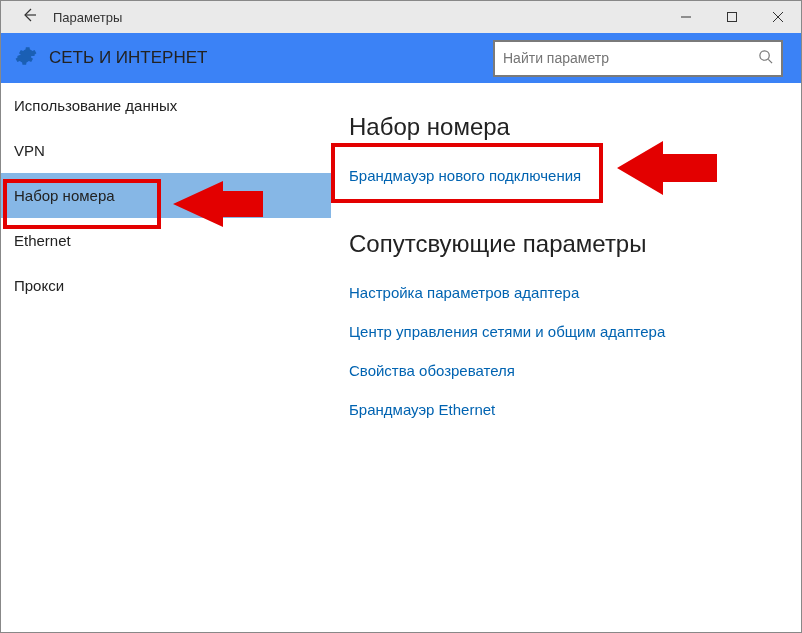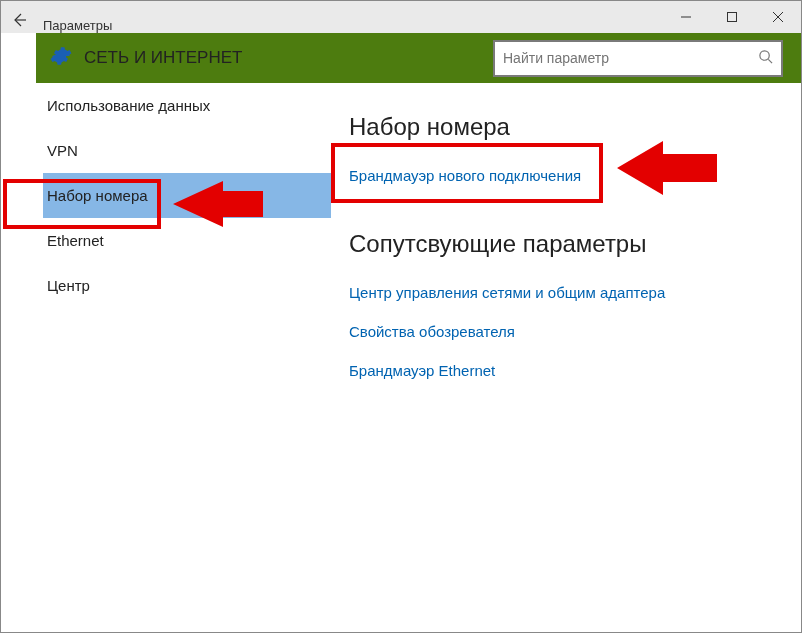--- a/index.html
+++ b/index.html
@@ -1,31 +1,31 @@
 <!DOCTYPE html>
 <html><head>
 <meta charset="utf-8">
 <style>
 * { margin: 0; padding: 0; box-sizing: border-box; font-family: "Segoe UI", Tahoma, sans-serif; }
 body { width: 802px; height: 633px; background: #fff; border: 1px solid #888; overflow: hidden; }
-.titlebar { height: 32px; background: #eaeaea; display: flex; align-items: flex-end; padding-left: 10px; }
+.titlebar { height: 32px; background: #eaeaea; display: flex; align-items: center; padding-left: 20px; }
 .titlebar .back { width: 32px; font-size: 18px; color: #333; text-align: left; cursor: pointer; }
 .titlebar .title { font-size: 13px; color: #333; flex: 1; }
 .titlebar .controls { display: flex; }
 .titlebar .controls div { width: 46px; height: 32px; display:flex; align-items:center; justify-content:center; }
 .titlebar .controls svg { display:block; }
-.header { height: 50px; background: #4d7c0f; display: flex; align-items: center; padding: 0 18px 0 14px; margin-left: 35px; }
+.header { height: 50px; background: #3b82f6; display: flex; align-items: center; padding: 0 18px 0 14px; }
 .gear { margin-right: 12px; }
 .header-title { font-size: 17px; color: #222; font-weight: 400; flex: 1; }
 .search-wrap { width: 290px; height: 37px; border: 2px solid #7a7a7a; background: #fff; display:flex; align-items:center; padding: 8px 8px; }
 .search-wrap input { border: none; outline: none; flex:1; font-size: 14px; color: #555; background: transparent; }
 .search-wrap .sicon { color: #555; }
 .body { display: flex; height: calc(100% - 82px); }
 .sidebar { width: 330px; position: relative; }
-.side-item { padding: 14px 4px; font-size: 15px; color: #222; cursor: pointer; position: relative; margin-left: 42px; }
+.side-item { padding: 14px 13px; font-size: 15px; color: #222; cursor: pointer; position: relative; }
 .side-item.selected { background: #86b7e6; }
 .main { flex:1; padding: 24px 10px 0 18px; }
 .main h1 { font-size: 24px; font-weight: 400; color: #222; margin: 6px 0 18px 0; }
 .link { color: #0063b1; font-size: 15px; padding: 8px 0; display: inline-block; cursor: pointer; }
 .link-block { margin-bottom: 6px; }
 .section2 { margin-top: 38px; }
 .section2 h1 { margin-bottom: 18px; }
 .hl { position: absolute; border: 4px solid #e30000; pointer-events: none; }
 .arrow-r { position: absolute; pointer-events: none; }
 .arrow-l { position: absolute; pointer-events: none; }
@@ -79,39 +79,40 @@
     </span>
   </div>
 </div>
 
 <div class="body">
   <div class="sidebar">
     <div class="side-item">Использование данных</div>
     <div class="side-item">VPN</div>
     <div class="side-item selected">Набор номера</div>
     <div class="side-item">Ethernet</div>
-    <div class="side-item">Центр</div>
+    <div class="side-item">Прокси</div>
 
     <div class="hl" style="left:2px; top:96px; width:158px; height:50px;"></div>
     <svg class="arrow-r" style="left:172px; top:98px;" width="90" height="46">
       <polygon points="90,10 90,36 50,36 50,46 0,23 50,0 50,10" fill="#e30000"></polygon>
     </svg>
   </div>
 
   <div class="main">
     <h1>Набор номера</h1>
 
     <div class="new-conn-wrap">
       <span class="link">Брандмауэр нового подключения</span>
       <div class="hl" style="left:-18px; top:-16px; width:272px; height:60px;"></div>
       <svg class="arrow-l" style="left:268px; top:-18px;" width="100" height="54">
         <polygon points="0,27 46,0 46,13 100,13 100,41 46,41 46,54" fill="#e30000"></polygon>
       </svg>
     </div>
 
     <div class="section2">
       <h1>Сопутсвующие параметры</h1>
+      <div class="link-block"><span class="link">Настройка параметров адаптера</span></div>
       <div class="link-block"><span class="link">Центр управления сетями и общим адаптера</span></div>
       <div class="link-block"><span class="link">Свойства обозревателя</span></div>
       <div class="link-block"><span class="link">Брандмауэр Ethernet</span></div>
     </div>
   </div>
 </div>
 
 </body></html>

